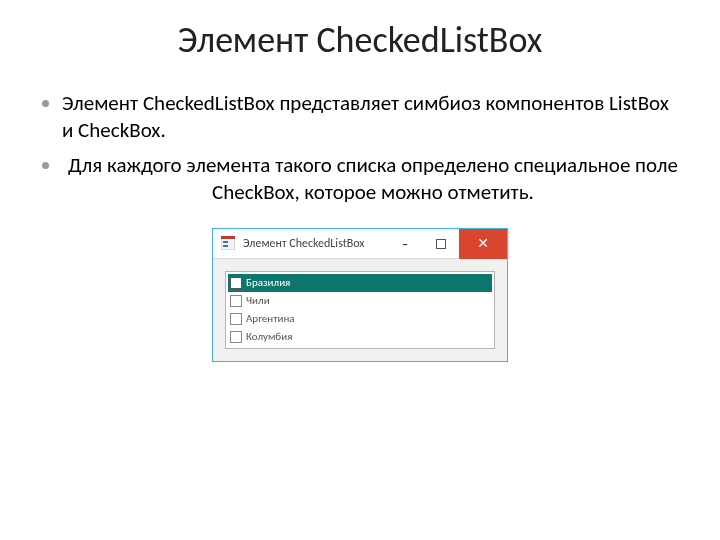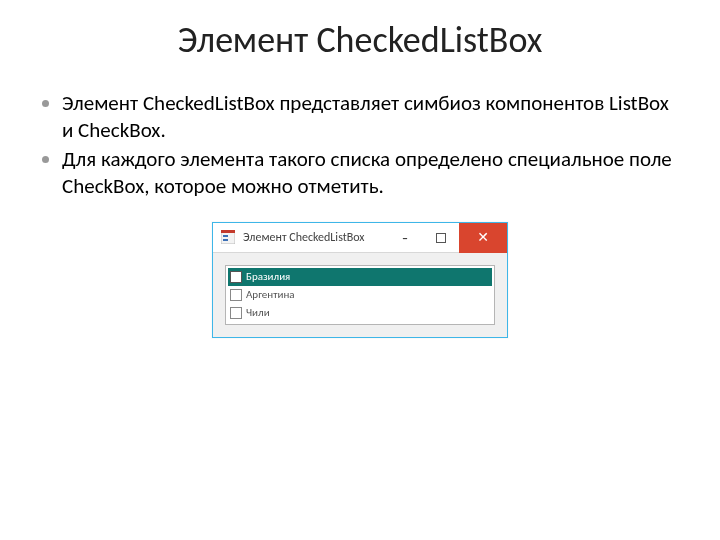--- a/index.html
+++ b/index.html
@@ -22,21 +22,21 @@
   ul.bullets {
     margin: 0;
     padding-left: 26px;
     list-style: disc;
     font-size: 21px;
     line-height: 1.28;
     color: #555;
   }
   ul.bullets li { color: #999; }
   ul.bullets li span { color: #000; }
-  ul.bullets li + li { margin-top: 2px; }
+  ul.bullets li + li { margin-top: 8px; text-align: center; }
 
   .window-wrap {
     display: flex;
     justify-content: center;
     margin-top: 22px;
   }
   .window {
     width: 296px;
     border: 1px solid #3eb6e8;
     background: #f0f0f0;
@@ -147,22 +147,26 @@
       </div>
     </div>
     <div class="window-client">
       <div class="listbox">
         <div class="list-item selected">
           <span class="cb"></span>
           <span>Бразилия</span>
         </div>
         <div class="list-item">
           <span class="cb"></span>
+          <span>Чили</span>
+        </div>
+        <div class="list-item">
+          <span class="cb"></span>
           <span>Аргентина</span>
         </div>
         <div class="list-item">
           <span class="cb"></span>
-          <span>Чили</span>
+          <span>Колумбия</span>
         </div>
       </div>
     </div>
   </div>
 </div>
 
 </body></html>

